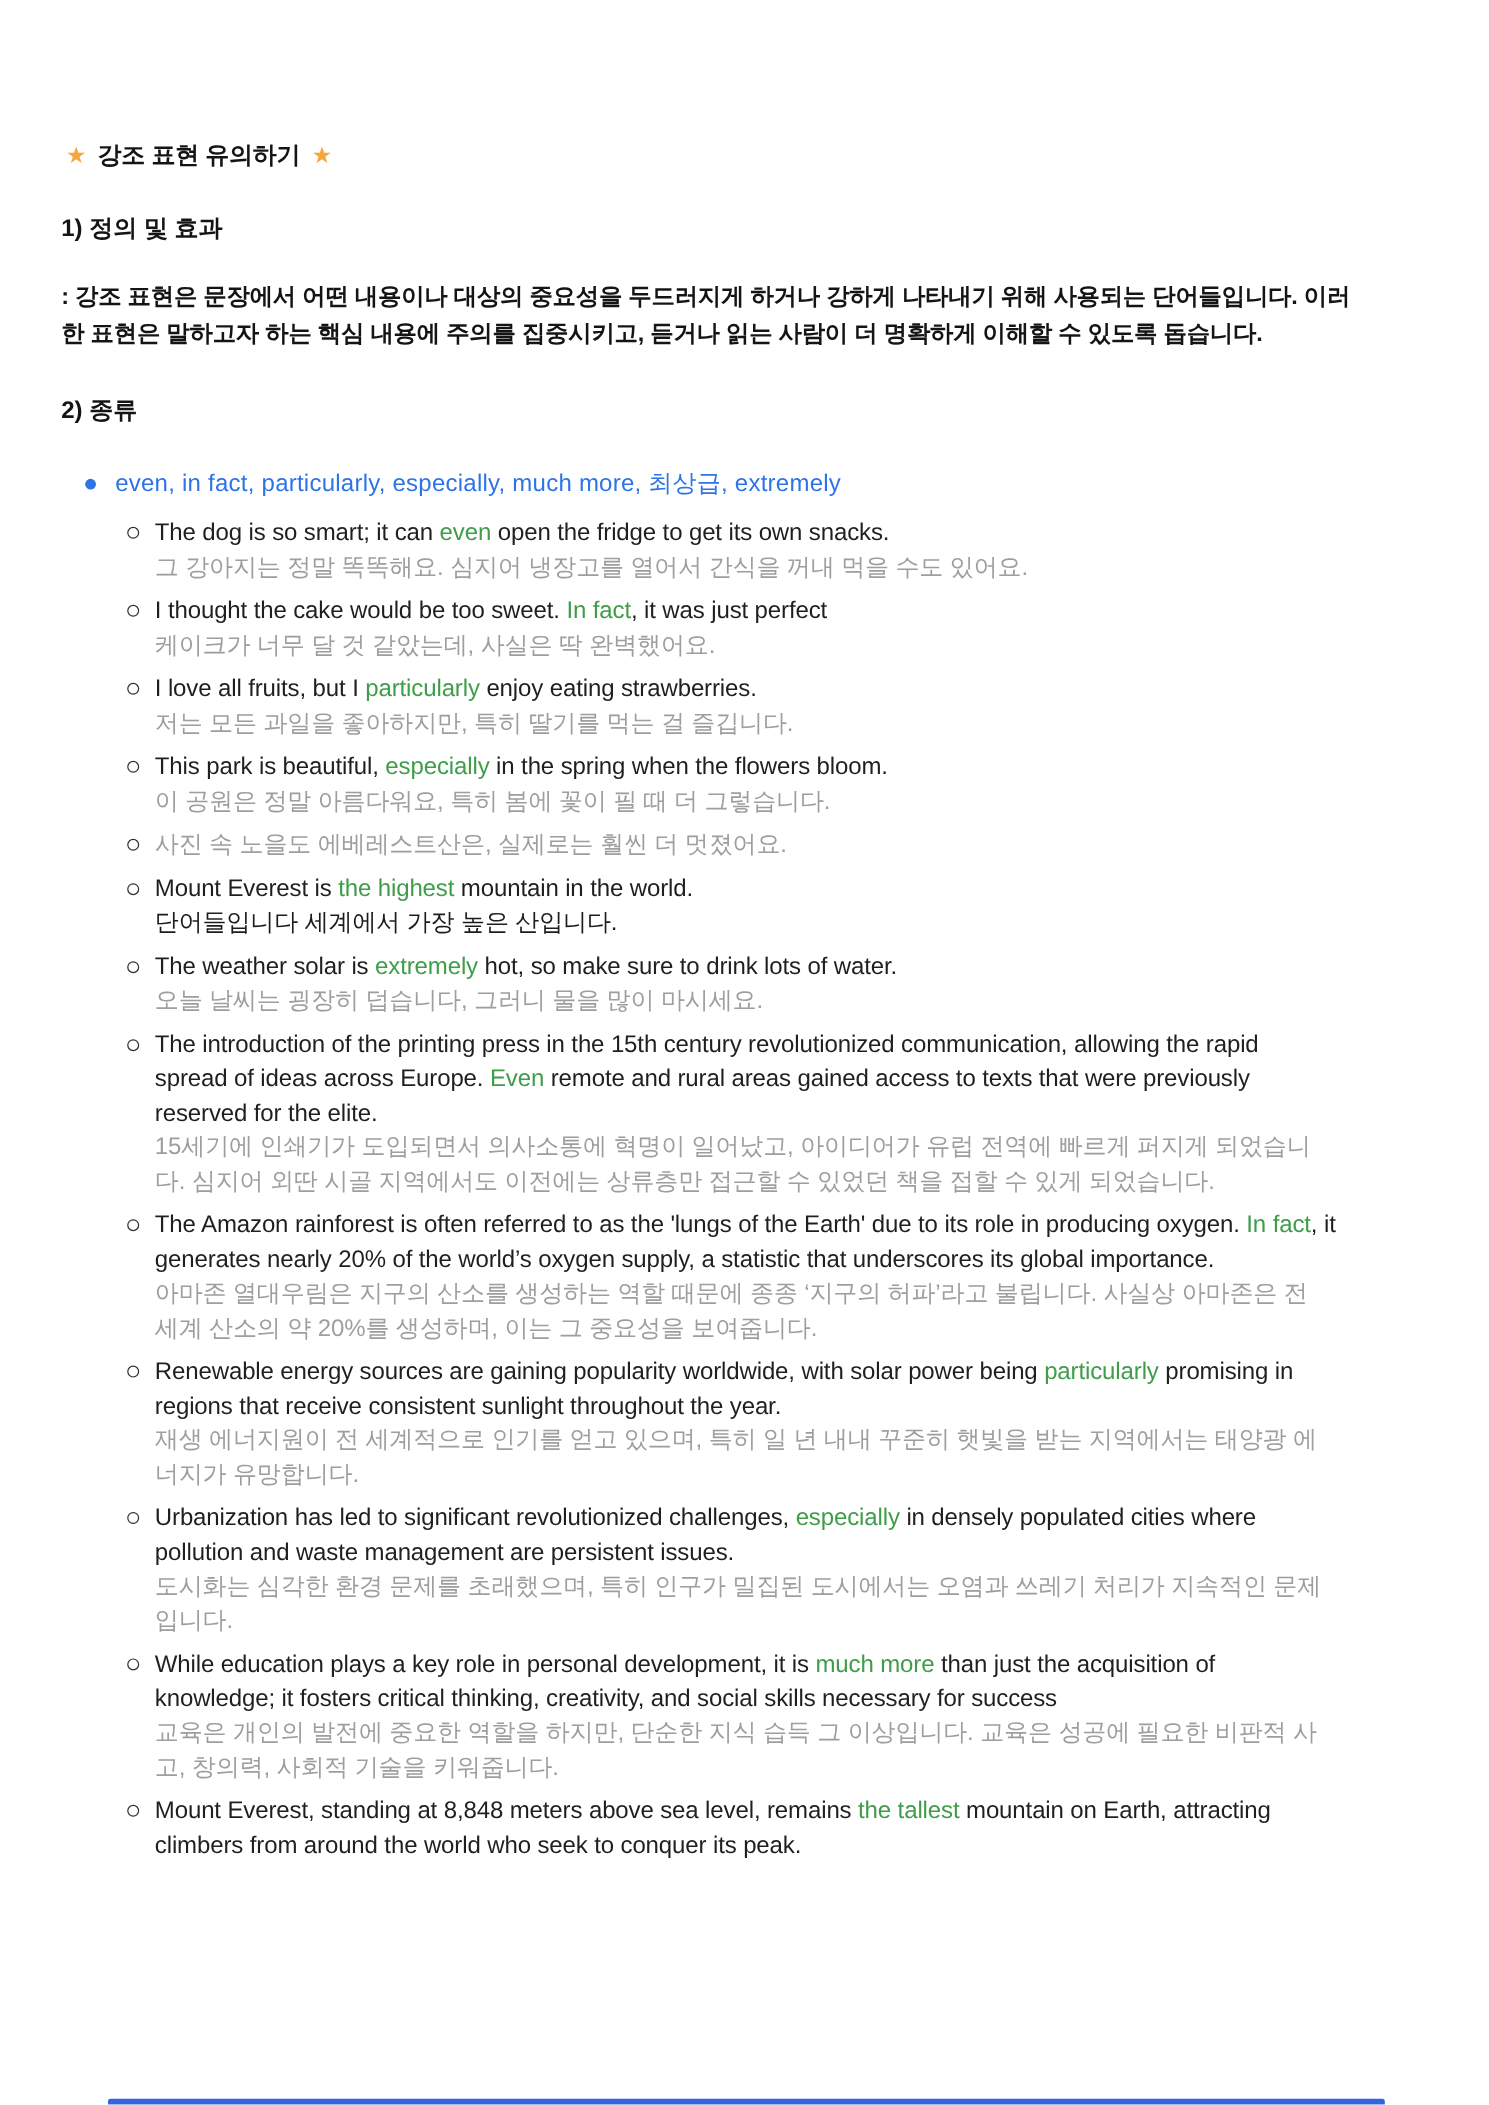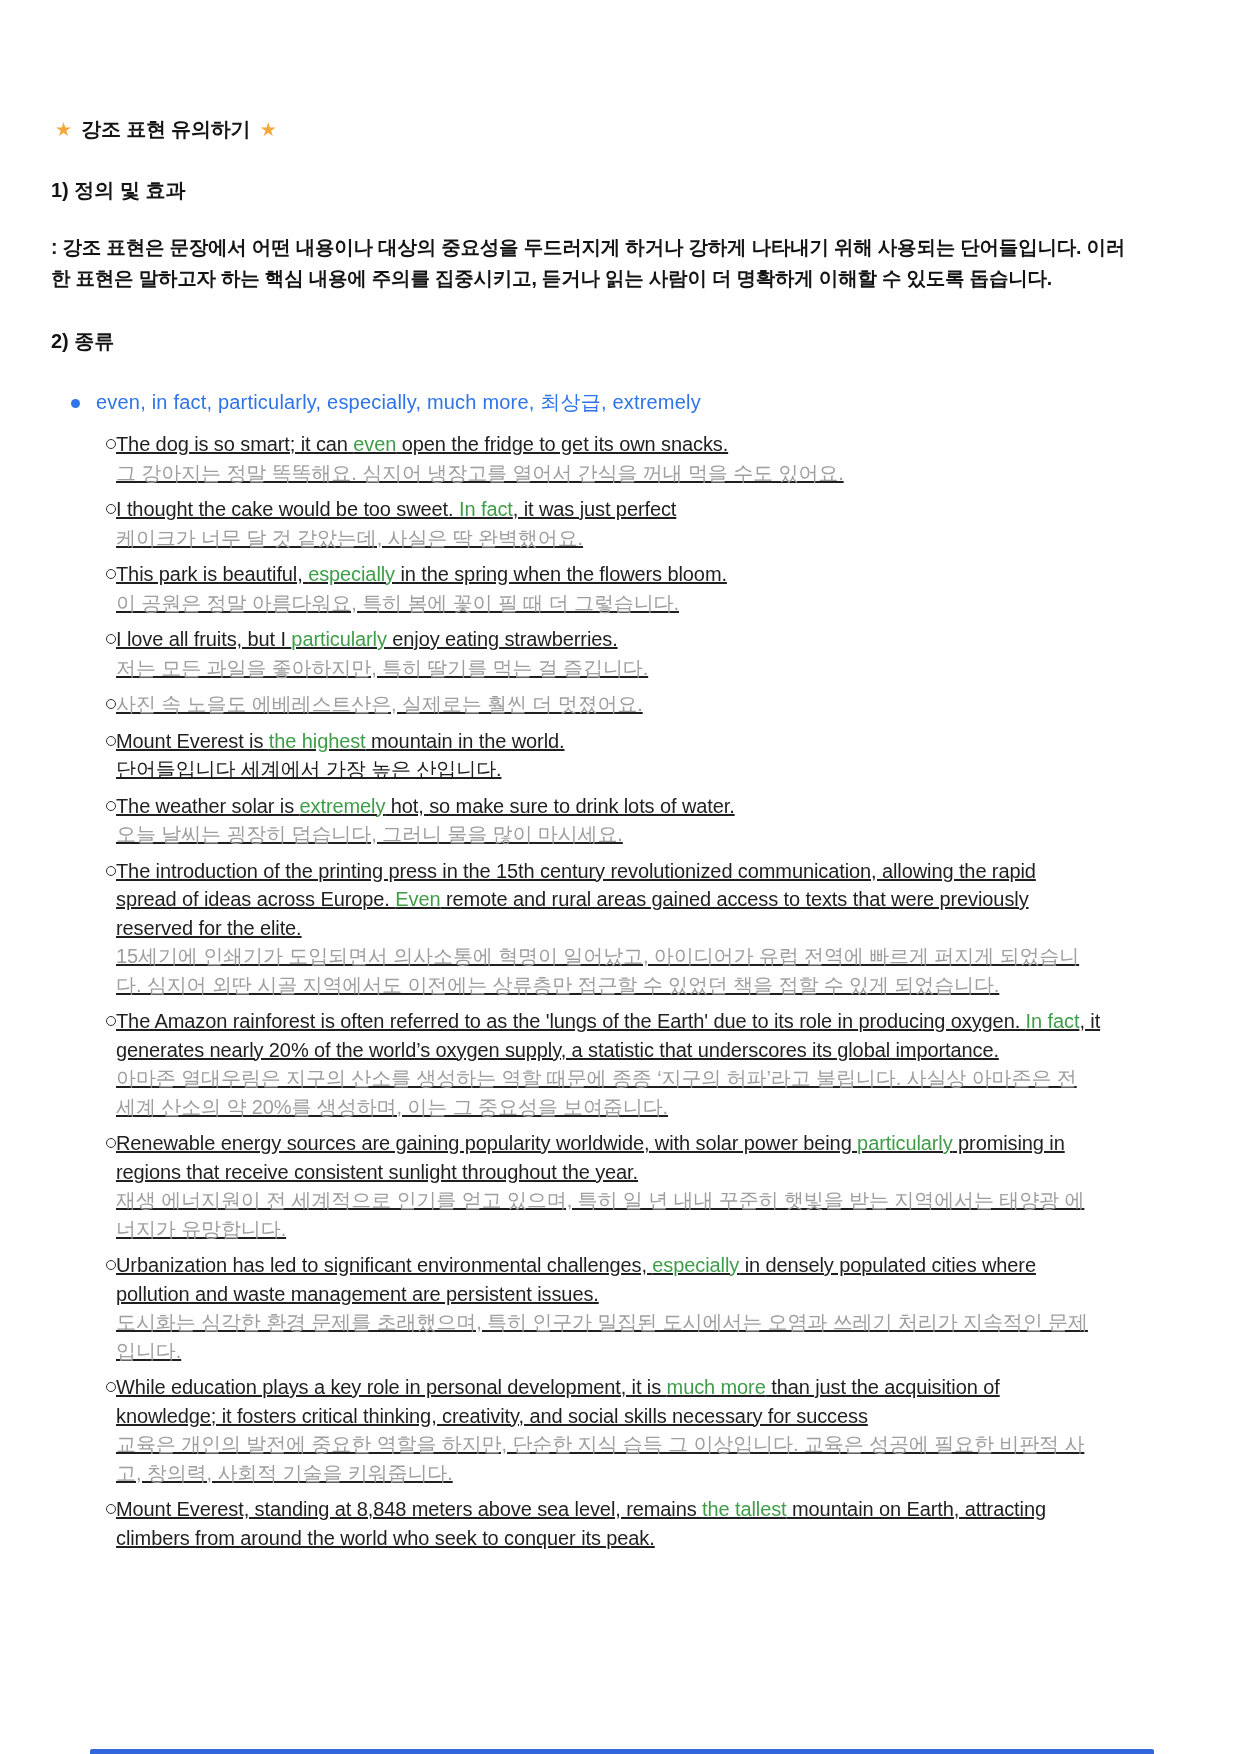--- a/index.html
+++ b/index.html
@@ -69,22 +69,22 @@
     font-size:20px;
     color:var(--blue);
     letter-spacing:0.2px;
   }
   .example-list{
     margin-top:14px;
     margin-left:55px;
   }
   .example-item{
     display:flex;
+    gap:13px;
     margin-bottom:8px;
-    text-decoration:underline;
   }
   .circle-marker{
     flex:none;
     width:10px;
     height:10px;
     border:1.6px solid #2e2e2e;
     border-radius:50%;
     margin-top:9px;
   }
   .example-content{
@@ -140,34 +140,34 @@
       <div class="example-item">
         <span class="circle-marker"></span>
         <div class="example-content">
           <div class="en-text"><span>I thought the cake would be too sweet. </span><span class="em">In fact</span><span>, it was just perfect</span></div>
           <div class="ko-text">케이크가 너무 달 것 같았는데, 사실은 딱 완벽했어요.</div>
         </div>
       </div>
       <div class="example-item">
         <span class="circle-marker"></span>
         <div class="example-content">
+          <div class="en-text"><span>I love all fruits, but I </span><span class="em">particularly</span><span> enjoy eating strawberries.</span></div>
+          <div class="ko-text">저는 모든 과일을 좋아하지만, 특히 딸기를 먹는 걸 즐깁니다.</div>
+        </div>
+      </div>
+      <div class="example-item">
+        <span class="circle-marker"></span>
+        <div class="example-content">
           <div class="en-text"><span>This park is beautiful, </span><span class="em">especially</span><span> in the spring when the flowers bloom.</span></div>
           <div class="ko-text">이 공원은 정말 아름다워요, 특히 봄에 꽃이 필 때 더 그렇습니다.</div>
         </div>
       </div>
       <div class="example-item">
         <span class="circle-marker"></span>
         <div class="example-content">
-          <div class="en-text"><span>I love all fruits, but I </span><span class="em">particularly</span><span> enjoy eating strawberries.</span></div>
-          <div class="ko-text">저는 모든 과일을 좋아하지만, 특히 딸기를 먹는 걸 즐깁니다.</div>
-        </div>
-      </div>
-      <div class="example-item">
-        <span class="circle-marker"></span>
-        <div class="example-content">
           <div class="ko-text">사진 속 노을도 에베레스트산은, 실제로는 훨씬 더 멋졌어요.</div>
         </div>
       </div>
       <div class="example-item">
         <span class="circle-marker"></span>
         <div class="example-content">
           <div class="en-text"><span>Mount Everest is </span><span class="em">the highest</span><span> mountain in the world.</span></div>
           <div class="ko-text dark">단어들입니다 세계에서 가장 높은 산입니다.</div>
         </div>
       </div>
@@ -195,21 +195,21 @@
       <div class="example-item">
         <span class="circle-marker"></span>
         <div class="example-content">
           <div class="en-text"><span>Renewable energy sources are gaining popularity worldwide, with solar power being </span><span class="em">particularly</span><span> promising in regions that receive consistent sunlight throughout the year.</span></div>
           <div class="ko-text">재생 에너지원이 전 세계적으로 인기를 얻고 있으며, 특히 일 년 내내 꾸준히 햇빛을 받는 지역에서는 태양광 에너지가 유망합니다.</div>
         </div>
       </div>
       <div class="example-item">
         <span class="circle-marker"></span>
         <div class="example-content">
-          <div class="en-text"><span>Urbanization has led to significant environmental challenges, </span><span class="em">especially</span><span> in densely populated cities where pollution and waste management are persistent issues.</span></div>
+          <div class="en-text"><span>Urbanization has led to significant revolutionized challenges, </span><span class="em">especially</span><span> in densely populated cities where pollution and waste management are persistent issues.</span></div>
           <div class="ko-text">도시화는 심각한 환경 문제를 초래했으며, 특히 인구가 밀집된 도시에서는 오염과 쓰레기 처리가 지속적인 문제입니다.</div>
         </div>
       </div>
       <div class="example-item">
         <span class="circle-marker"></span>
         <div class="example-content">
           <div class="en-text"><span>While education plays a key role in personal development, it is </span><span class="em">much more</span><span> than just the acquisition of knowledge; it fosters critical thinking, creativity, and social skills necessary for success</span></div>
           <div class="ko-text">교육은 개인의 발전에 중요한 역할을 하지만, 단순한 지식 습득 그 이상입니다. 교육은 성공에 필요한 비판적 사고, 창의력, 사회적 기술을 키워줍니다.</div>
         </div>
       </div>

